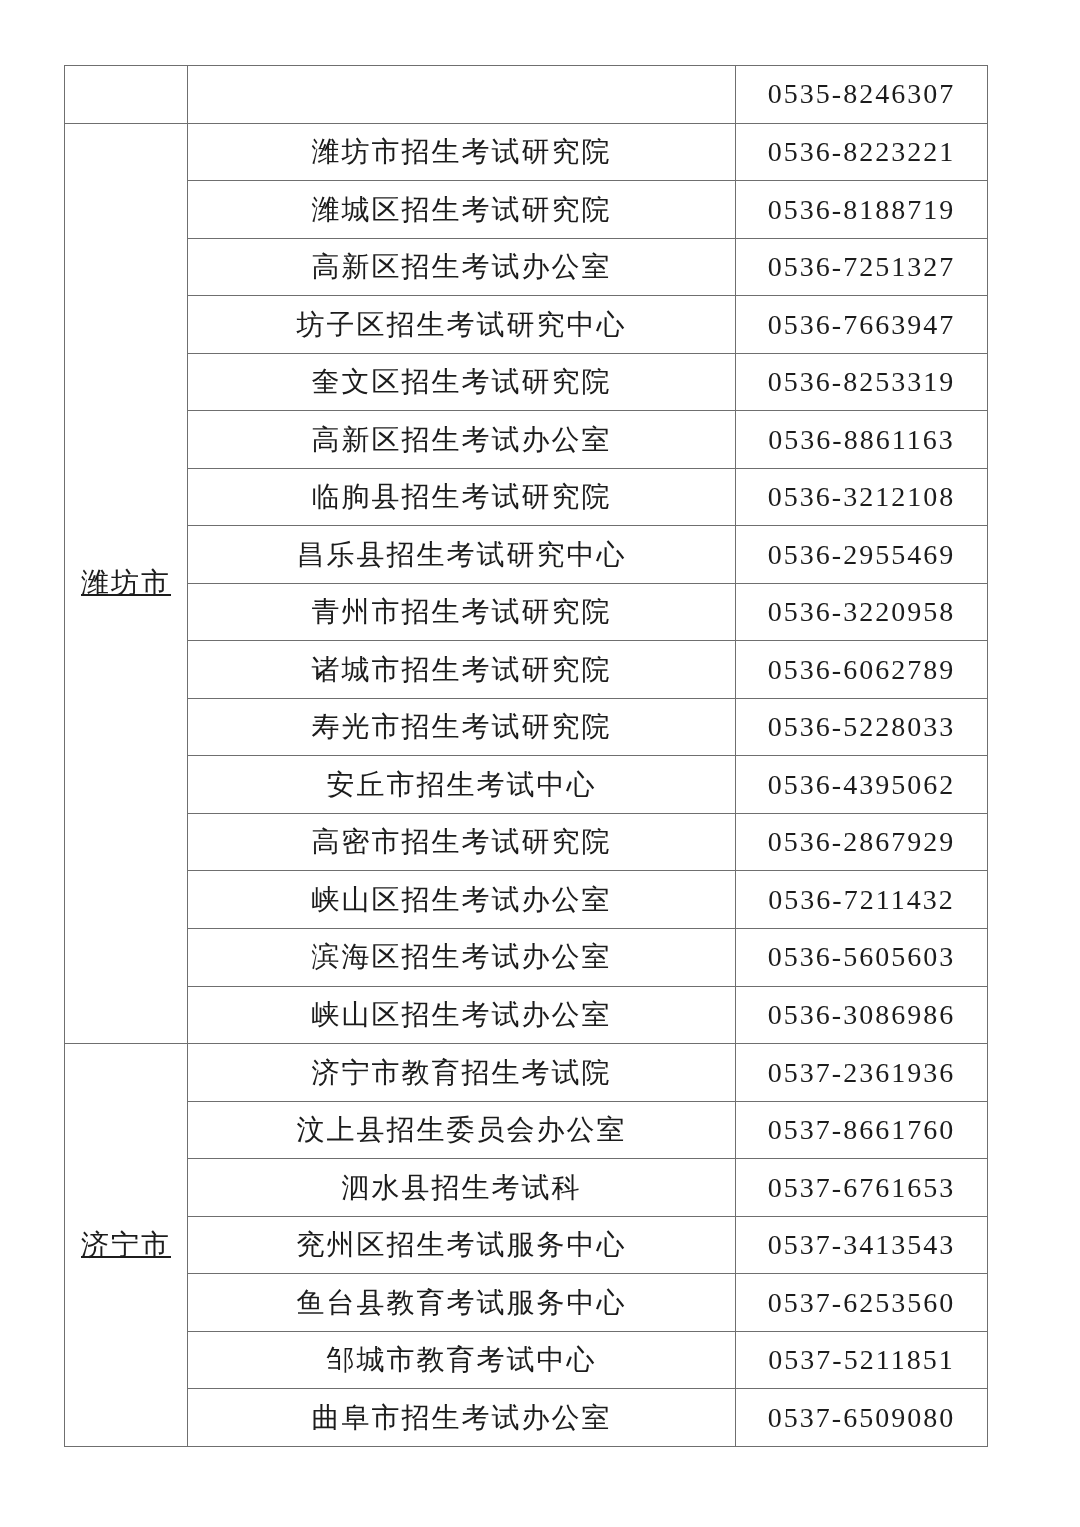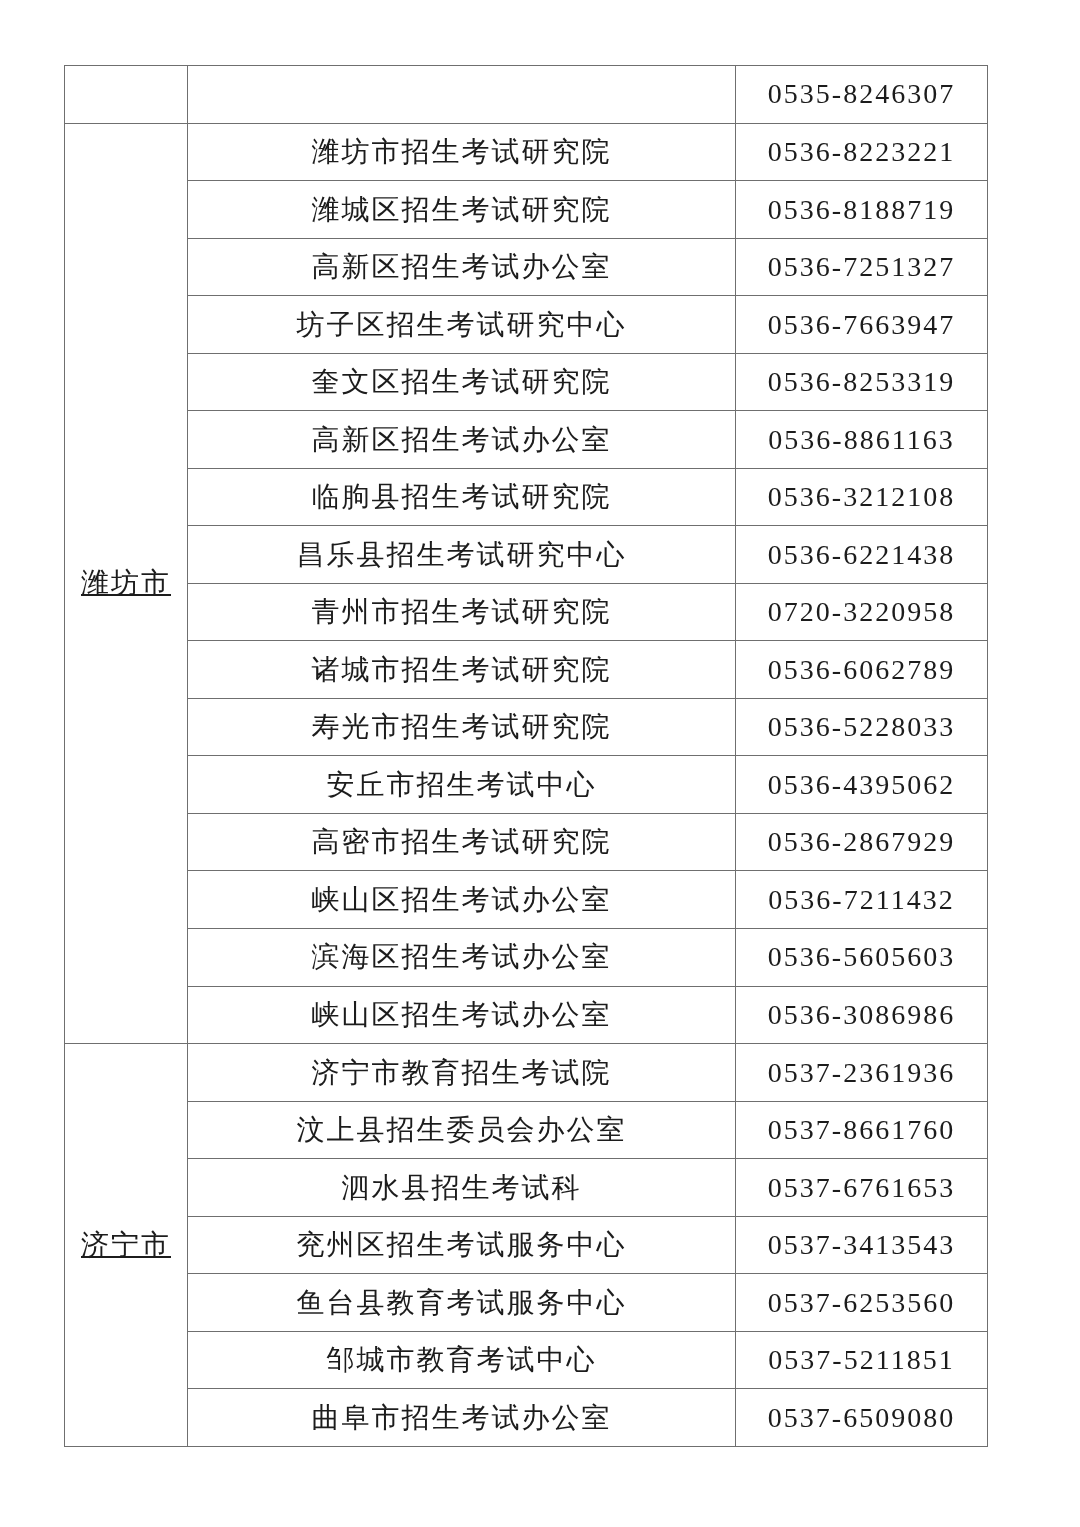--- a/index.html
+++ b/index.html
@@ -84,25 +84,25 @@
         <tr>
           <td class="office-cell">高新区招生考试办公室</td>
           <td class="phone-cell">0536-8861163</td>
         </tr>
         <tr>
           <td class="office-cell">临朐县招生考试研究院</td>
           <td class="phone-cell">0536-3212108</td>
         </tr>
         <tr>
           <td class="office-cell">昌乐县招生考试研究中心</td>
-          <td class="phone-cell">0536-6221438</td>
+          <td class="phone-cell">0536-2955469</td>
         </tr>
         <tr>
           <td class="office-cell">青州市招生考试研究院</td>
-          <td class="phone-cell">0720-3220958</td>
+          <td class="phone-cell">0536-3220958</td>
         </tr>
         <tr>
           <td class="office-cell">诸城市招生考试研究院</td>
           <td class="phone-cell">0536-6062789</td>
         </tr>
         <tr>
           <td class="office-cell">寿光市招生考试研究院</td>
           <td class="phone-cell">0536-5228033</td>
         </tr>
         <tr>

